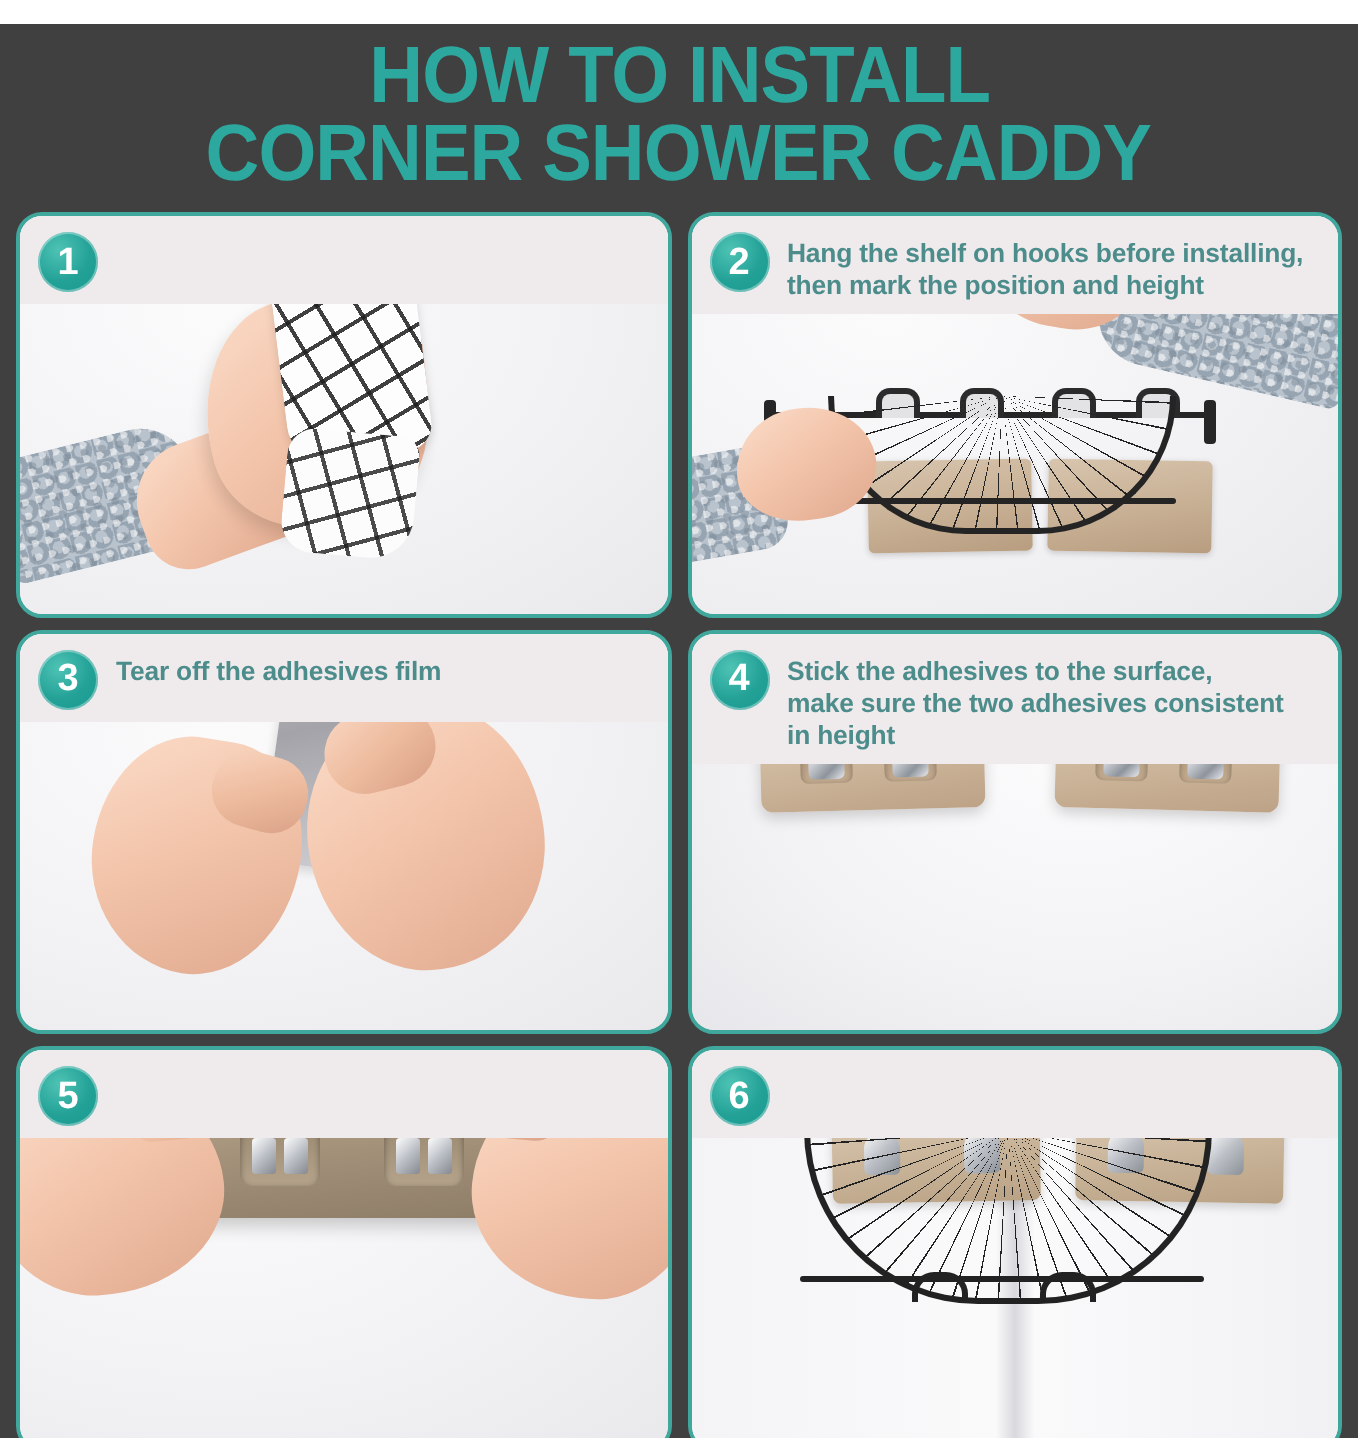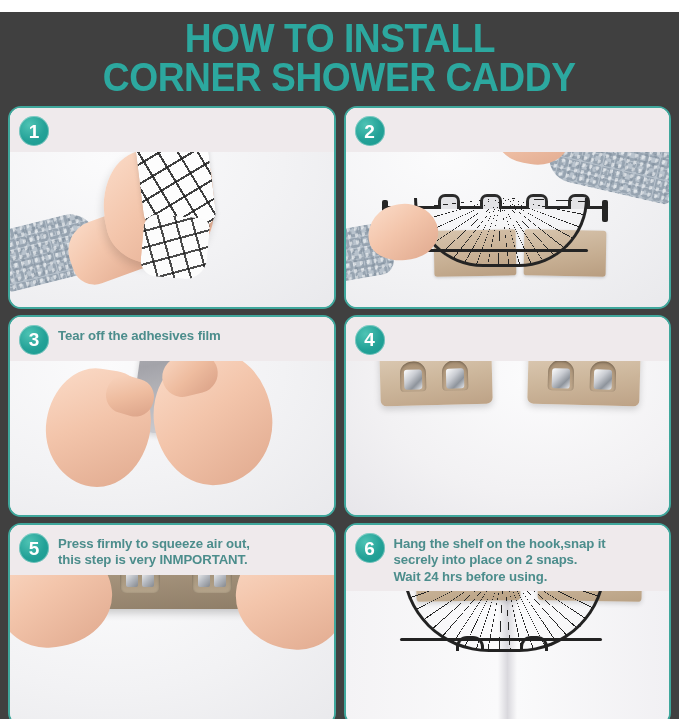--- a/index.html
+++ b/index.html
@@ -282,20 +282,22 @@
         </div>
         <div class="sleeve slL"></div>
         <div class="skin handL"></div>
         <div class="sleeve slR"></div>
         <div class="skin handR"></div>
         <div class="skin2 thumbR"></div>
         <div class="marker"></div>
       </div>
       <div class="panel-head">
         <div class="num">2</div>
+        <div class="steptext">Hang the shelf on hooks before installing,
+then mark the position and height</div>
       </div>
     </div>
 
     <div class="panel">
       <div class="photo p3">
         <div class="wall-plain"></div>
         <div class="film"></div>
         <div class="skin handL"></div>
         <div class="skin handR"></div>
         <div class="skin2 knuckA"></div>
@@ -322,20 +324,23 @@
           <div class="slot" style="left:20px;">
             <div class="metal"></div>
           </div>
           <div class="slot" style="left:62px;">
             <div class="metal"></div>
           </div>
         </div>
       </div>
       <div class="panel-head">
         <div class="num">4</div>
+        <div class="steptext">Stick the adhesives to the surface,
+make sure the two adhesives consistent
+in height</div>
       </div>
     </div>
 
     <div class="panel">
       <div class="photo p5">
         <div class="wall-plain"></div>
         <div class="pad">
           <div class="slot" style="left:32px;">
             <div class="clip" style="left:6px;"></div>
             <div class="clip" style="left:22px;"></div>
@@ -345,22 +350,20 @@
             <div class="clip" style="left:22px;"></div>
           </div>
         </div>
         <div class="skin handL"></div>
         <div class="skin2 thumbL"></div>
         <div class="skin handR"></div>
         <div class="skin2 thumbR"></div>
       </div>
       <div class="panel-head">
         <div class="num">5</div>
-        <div class="steptext">Press firmly to squeeze air out,
-this step is very INMPORTANT.</div>
       </div>
     </div>
 
     <div class="panel">
       <div class="photo p6">
         <div class="wall-corner"></div>
         <div class="caddy">
           <div class="pad padL">
             <div class="hk" style="left:16px;"></div>
             <div class="hk" style="left:66px;"></div>
@@ -371,20 +374,17 @@
           </div>
           <div class="topbar"></div>
           <div class="fan"></div>
           <div class="ring"></div>
           <div class="lip" style="left:86px;"></div>
           <div class="lip" style="left:150px;"></div>
         </div>
       </div>
       <div class="panel-head">
         <div class="num">6</div>
-        <div class="steptext">Hang the shelf on the hook,snap it
-secrely into place on 2 snaps.
-Wait 24 hrs before using.</div>
       </div>
     </div>
 
   </div>
 </div>
 
 </body></html>

